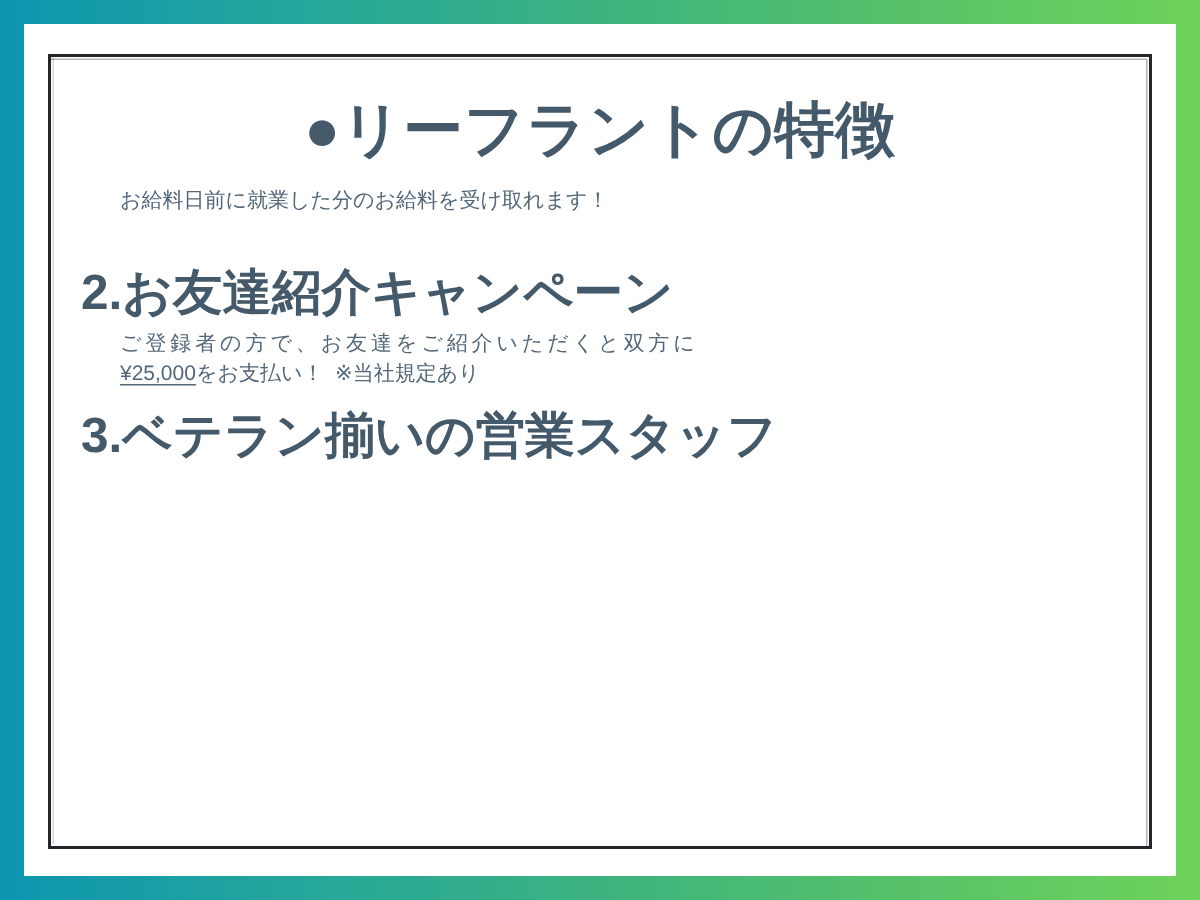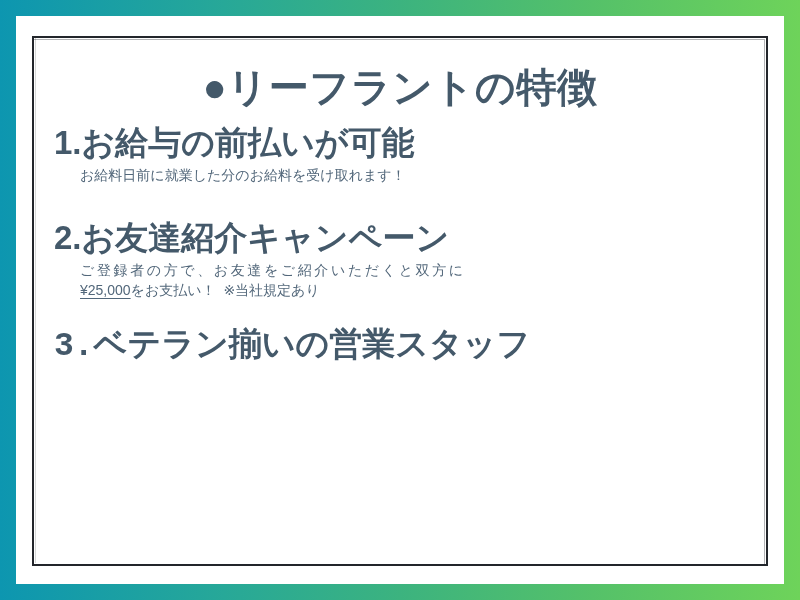--- a/index.html
+++ b/index.html
@@ -88,21 +88,21 @@
     color: #44596a;
     margin: 6px 0 12px 0;
     white-space: nowrap;
   }
 
   .feature {
     margin: 0 0 6px 0;
   }
   .feature-1 { margin-top: 6px; }
   .feature-2 { margin-top: 32px; }
-  .feature-3 { margin-top: 26px; font-family: Liberation Mono, monospace; }
+  .feature-3 { margin-top: 12px; }
 
   .feature-title {
     font-size: 33px;
     font-weight: bold;
     line-height: 1.22;
     color: #44596a;
     margin: 0 0 2px 4px;
     white-space: nowrap;
   }
 
@@ -131,21 +131,20 @@
 
   <div class="white-card"></div>
 
   <div class="frame"></div>
 
   <div class="content">
 
     <h1 class="headline">●リーフラントの特徴</h1>
 
     <section class="feature feature-1">
-      <h2 class="feature-title">1.お給与の前払いが可能</h2>
       <p class="feature-body">
         <span class="line">お給料日前に就業した分のお給料を受け取れます！</span>
       </p>
     </section>
 
     <section class="feature feature-2">
       <h2 class="feature-title">2.お友達紹介キャンペーン</h2>
       <p class="feature-body">
         <span class="line body-wide">ご登録者の方で、お友達をご紹介いただくと双方に</span>
         <span class="line"><span class="underlined">¥25,000</span><span>をお支払い！</span>&nbsp;&nbsp;<span>※当社規定あり</span></span>

